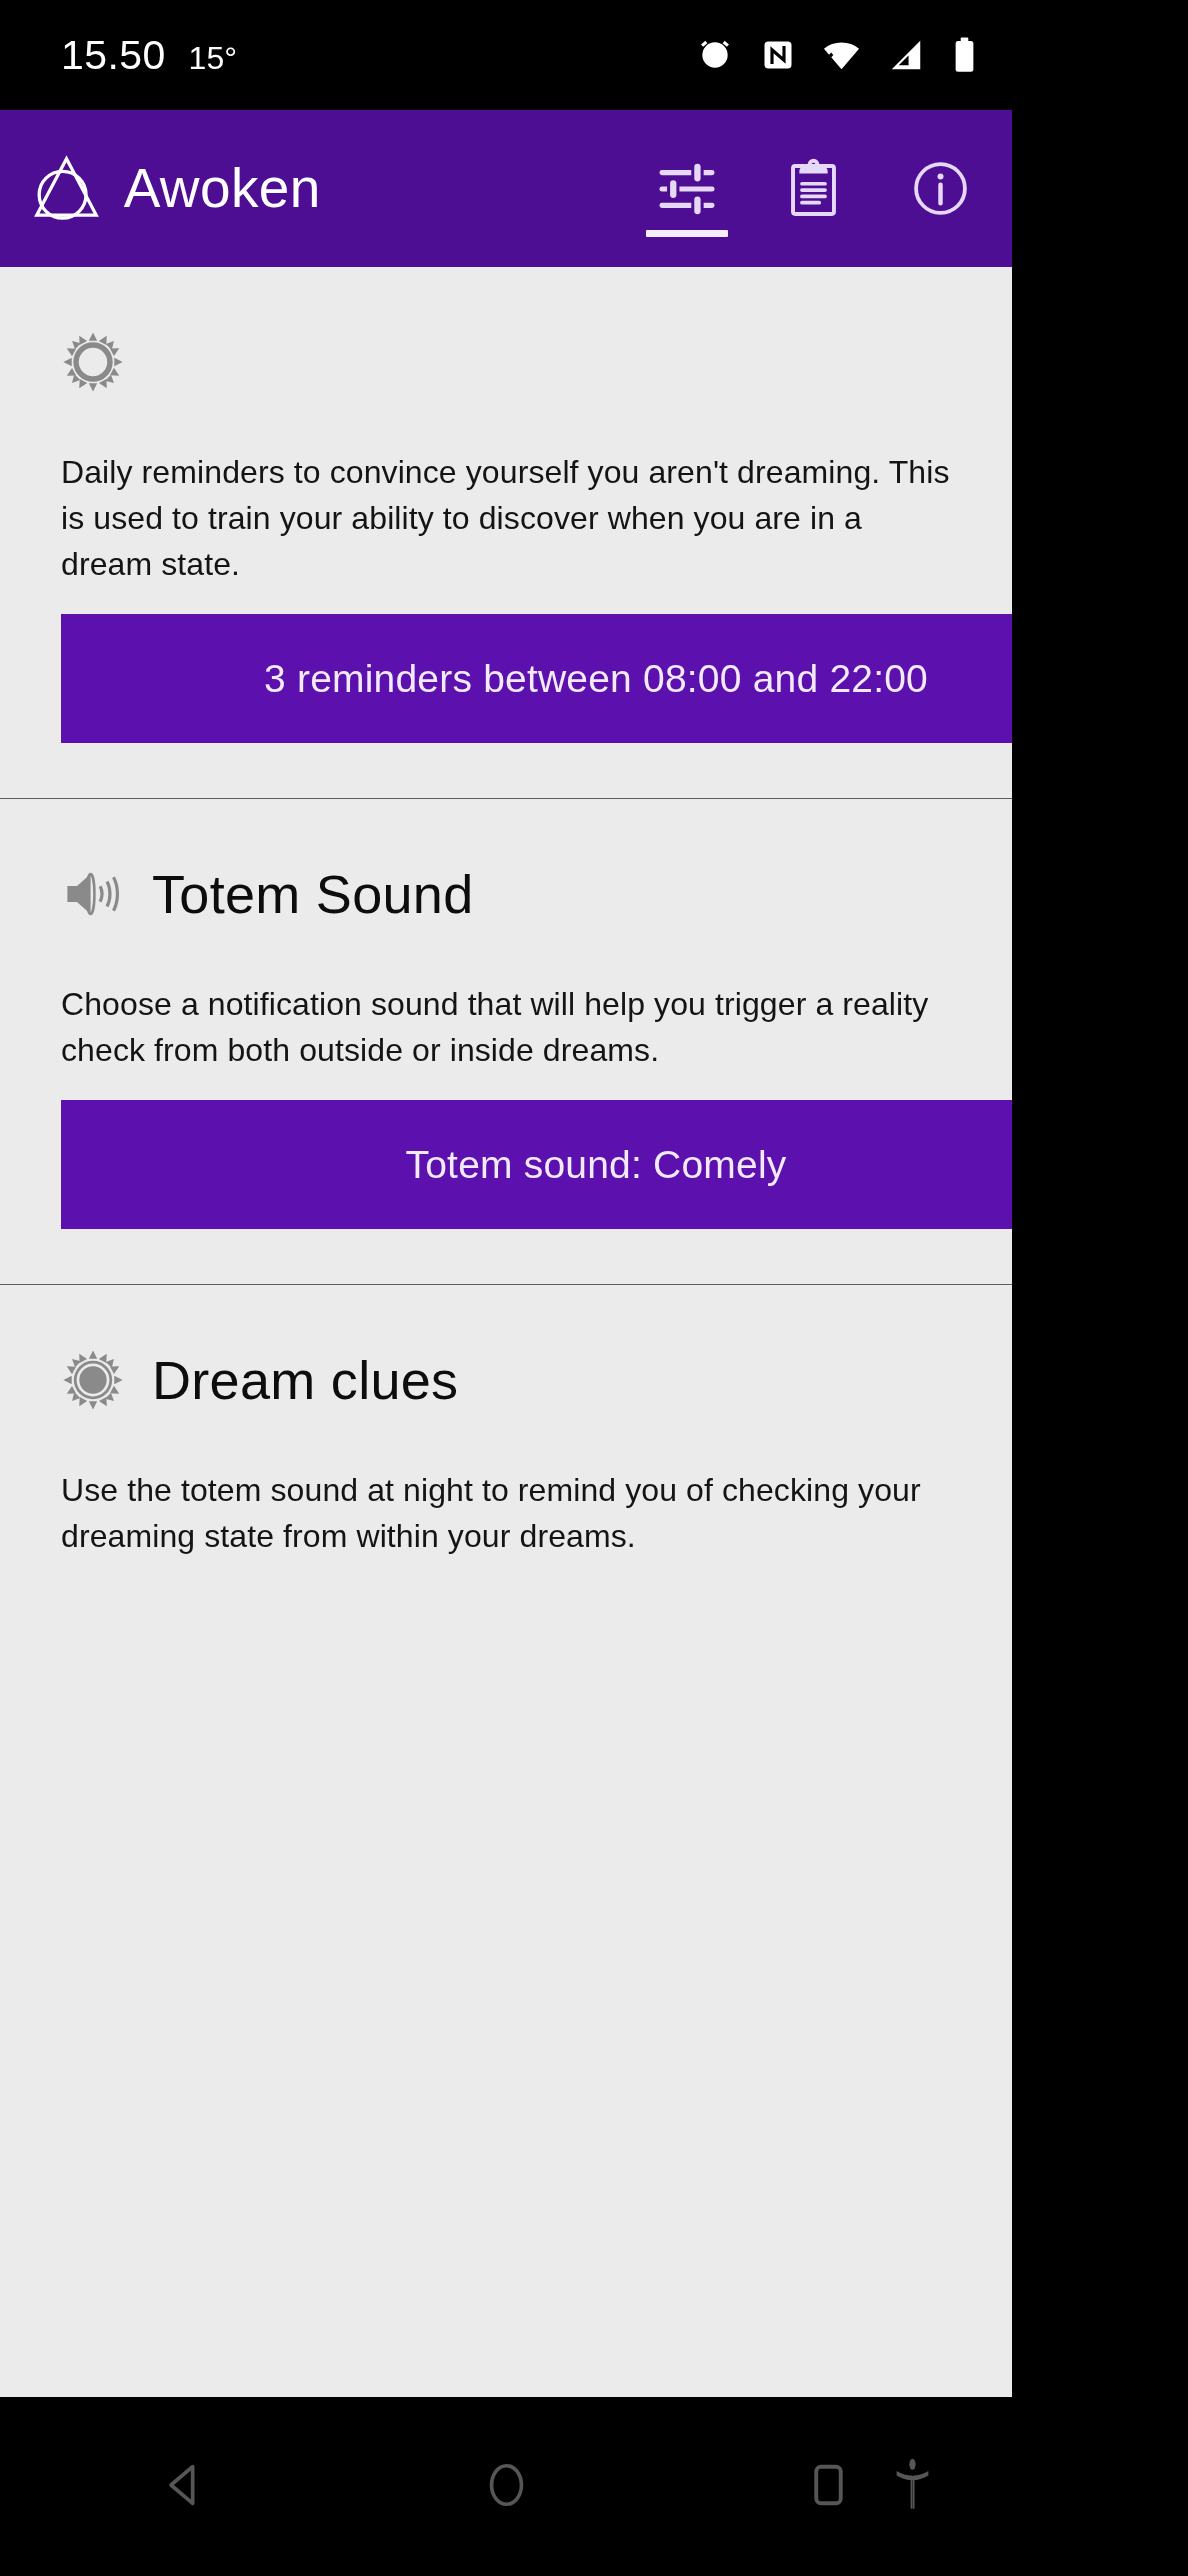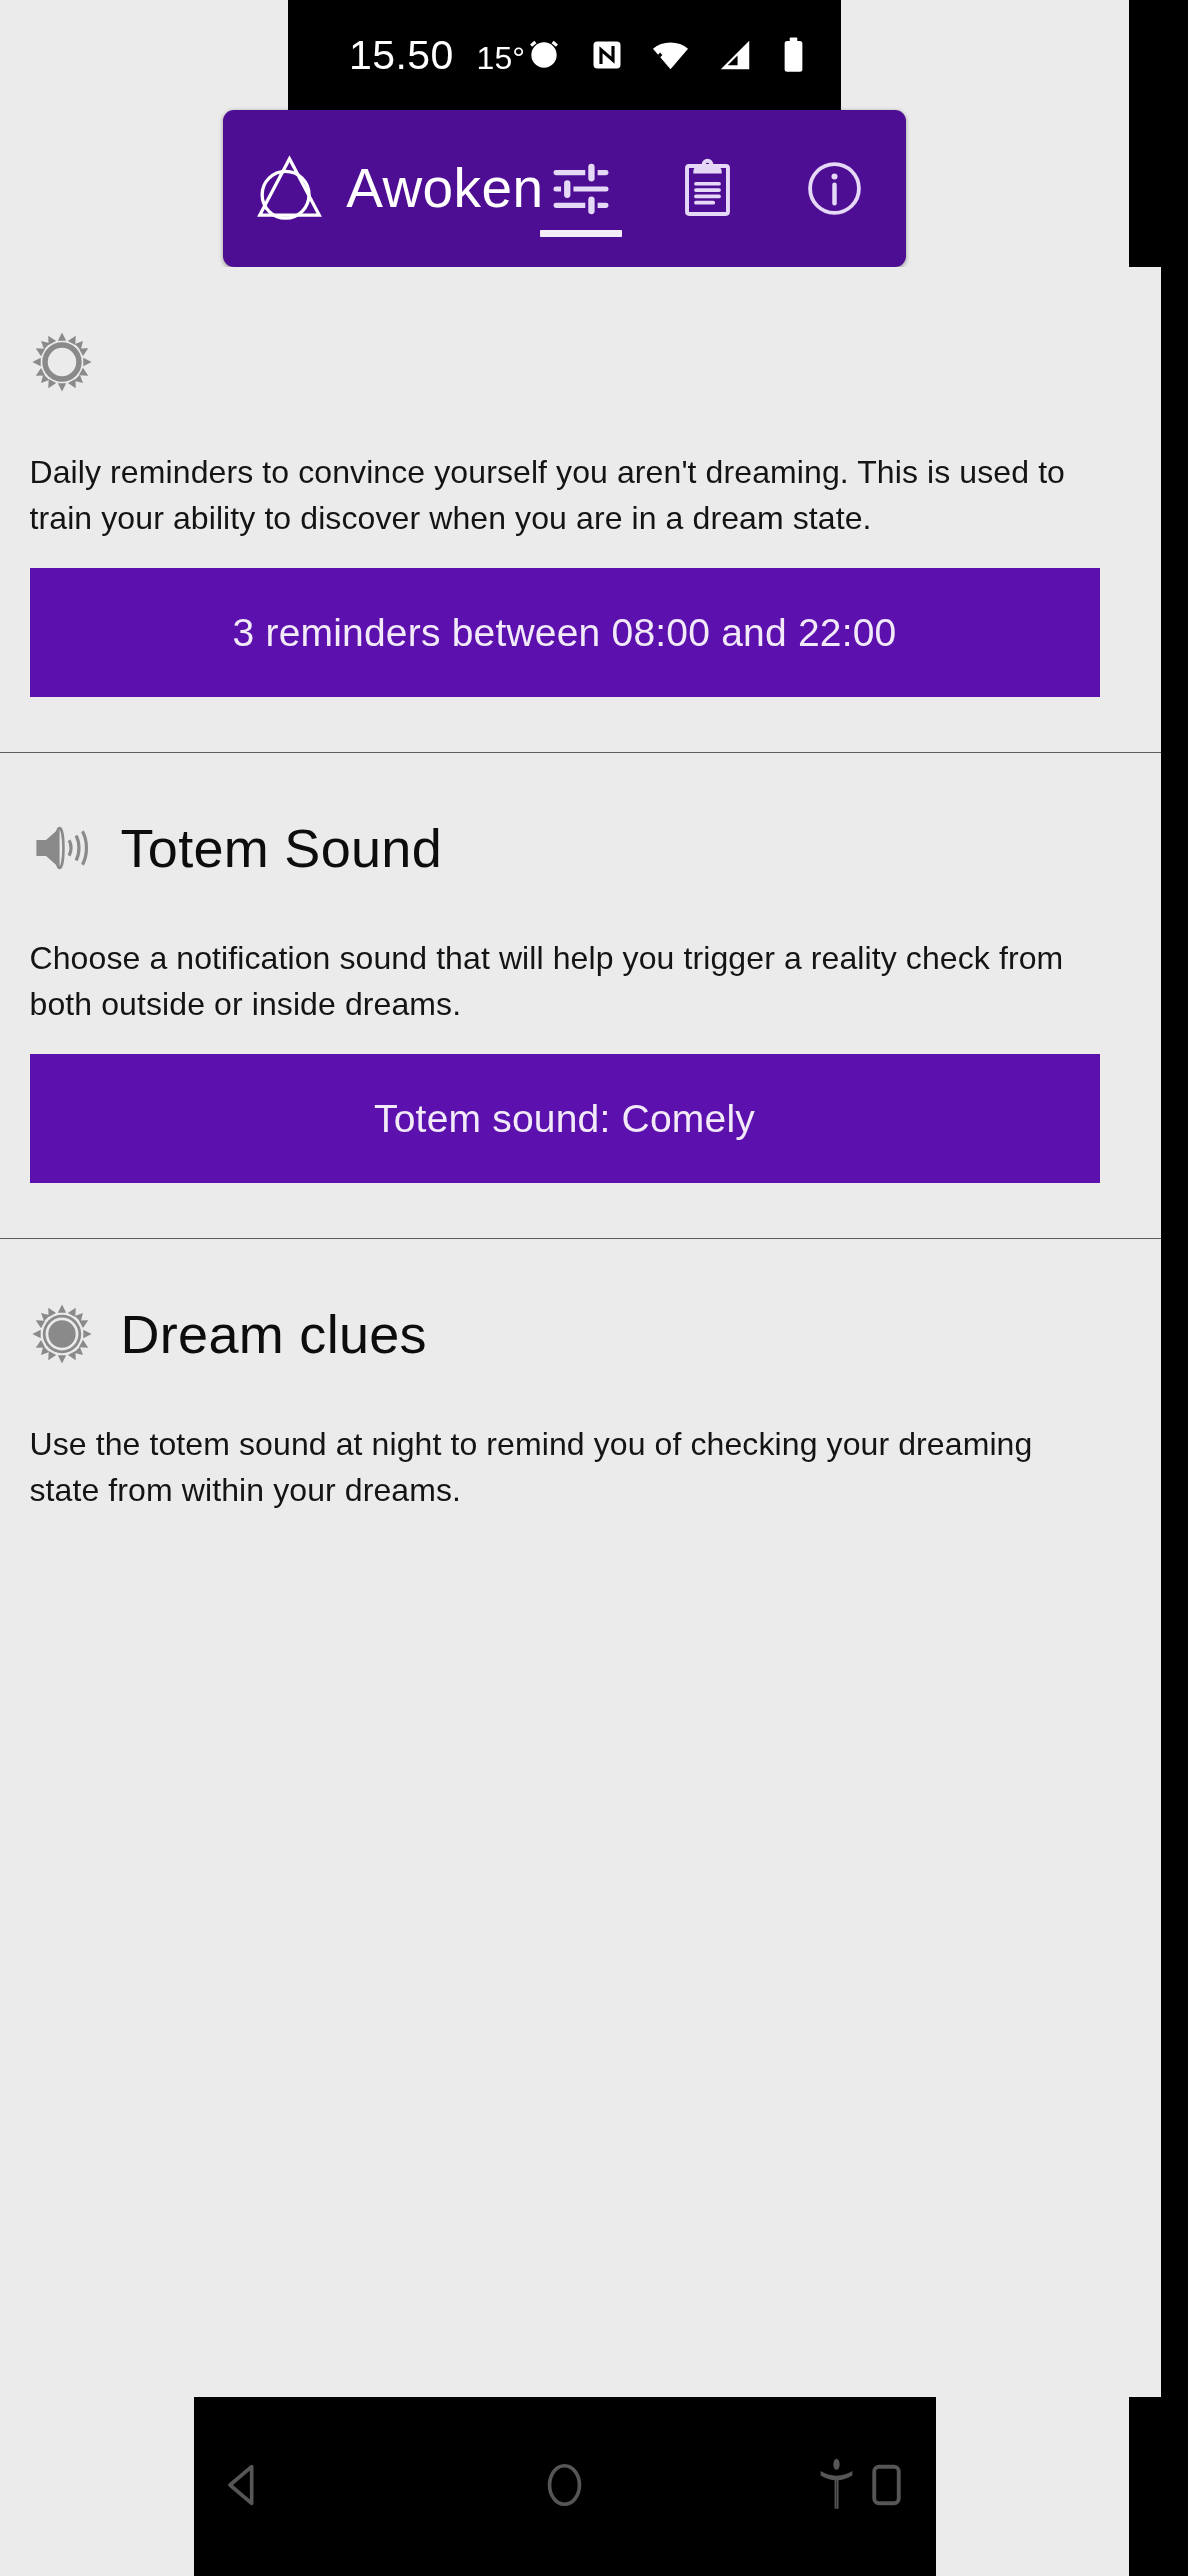--- a/index.html
+++ b/index.html
@@ -2,41 +2,40 @@
 <html style="font-size:14.3px"><head>
 <meta charset="utf-8">
 <style>
   * { margin:0; padding:0; box-sizing:border-box; }
   html, body {
     width:1189px; height:2576px;
     background:#000;
     font-family:"Liberation Sans", sans-serif;
     overflow:hidden;
   }
-  .phone { width:1129px; height:2576px; display:flex; flex-direction:column; background:#ebebeb;align-items:center; }
+  .phone { width:1012px; height:2576px; display:flex; flex-direction:column; background:#ebebeb; }
 
   
   .statusbar {
     height:110px; background:#000; color:#fff;
     display:flex; align-items:center; justify-content:space-between;
     padding:0 34px 0 61px; flex:0 0 auto;
   }
   .sb-left { display:flex; align-items:baseline; gap:23px; }
   .sb-time { font-size:41px; letter-spacing:0.4px; }
   .sb-temp { font-size:32px; }
   .sb-right { display:flex; align-items:center; gap:26px; }
   .sb-right svg { display:block; }
 
   
   .appbar {
     height:157px; background:#4e0e93;
     display:flex; align-items:center; flex:0 0 auto;
     padding-left:29px; padding-right:34px;
     box-shadow:0 1.8px 4.5px rgba(0,0,0,.35);
-    border-radius:11px;
   }
   .brand { display:flex; align-items:center; gap:19.7px; flex:1 1 auto; }
   .brand-logo { width:75px; height:75px; flex:0 0 auto; }
   .brand-title {
     color:#fff; font-size:55px; font-weight:400; letter-spacing:0.4px;
     line-height:1;
   }
   .appbar-actions { display:flex; align-items:center; gap:52px; }
   .ab-btn {
     width:75px; height:107px; display:flex; flex-direction:column;

